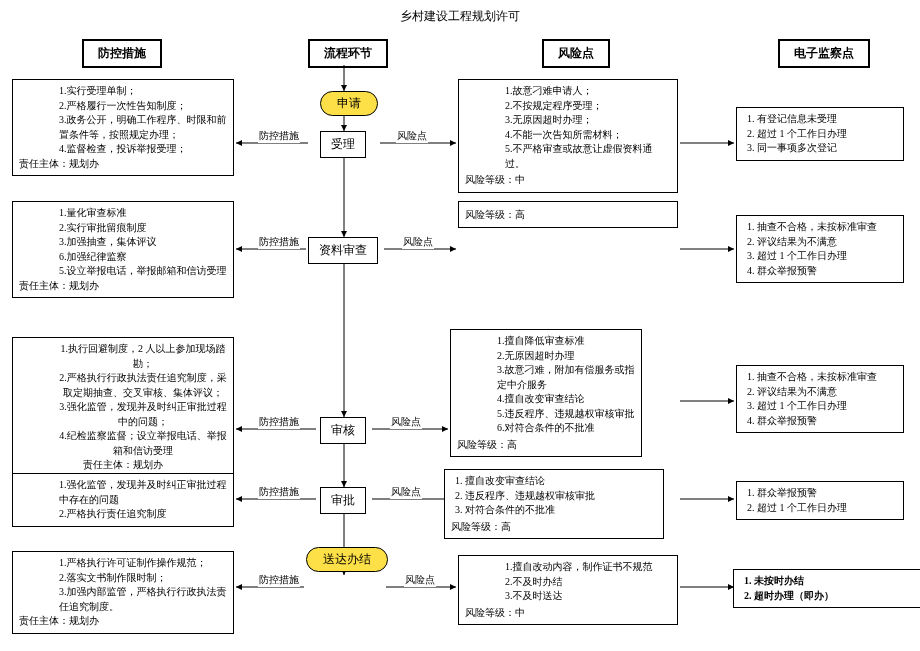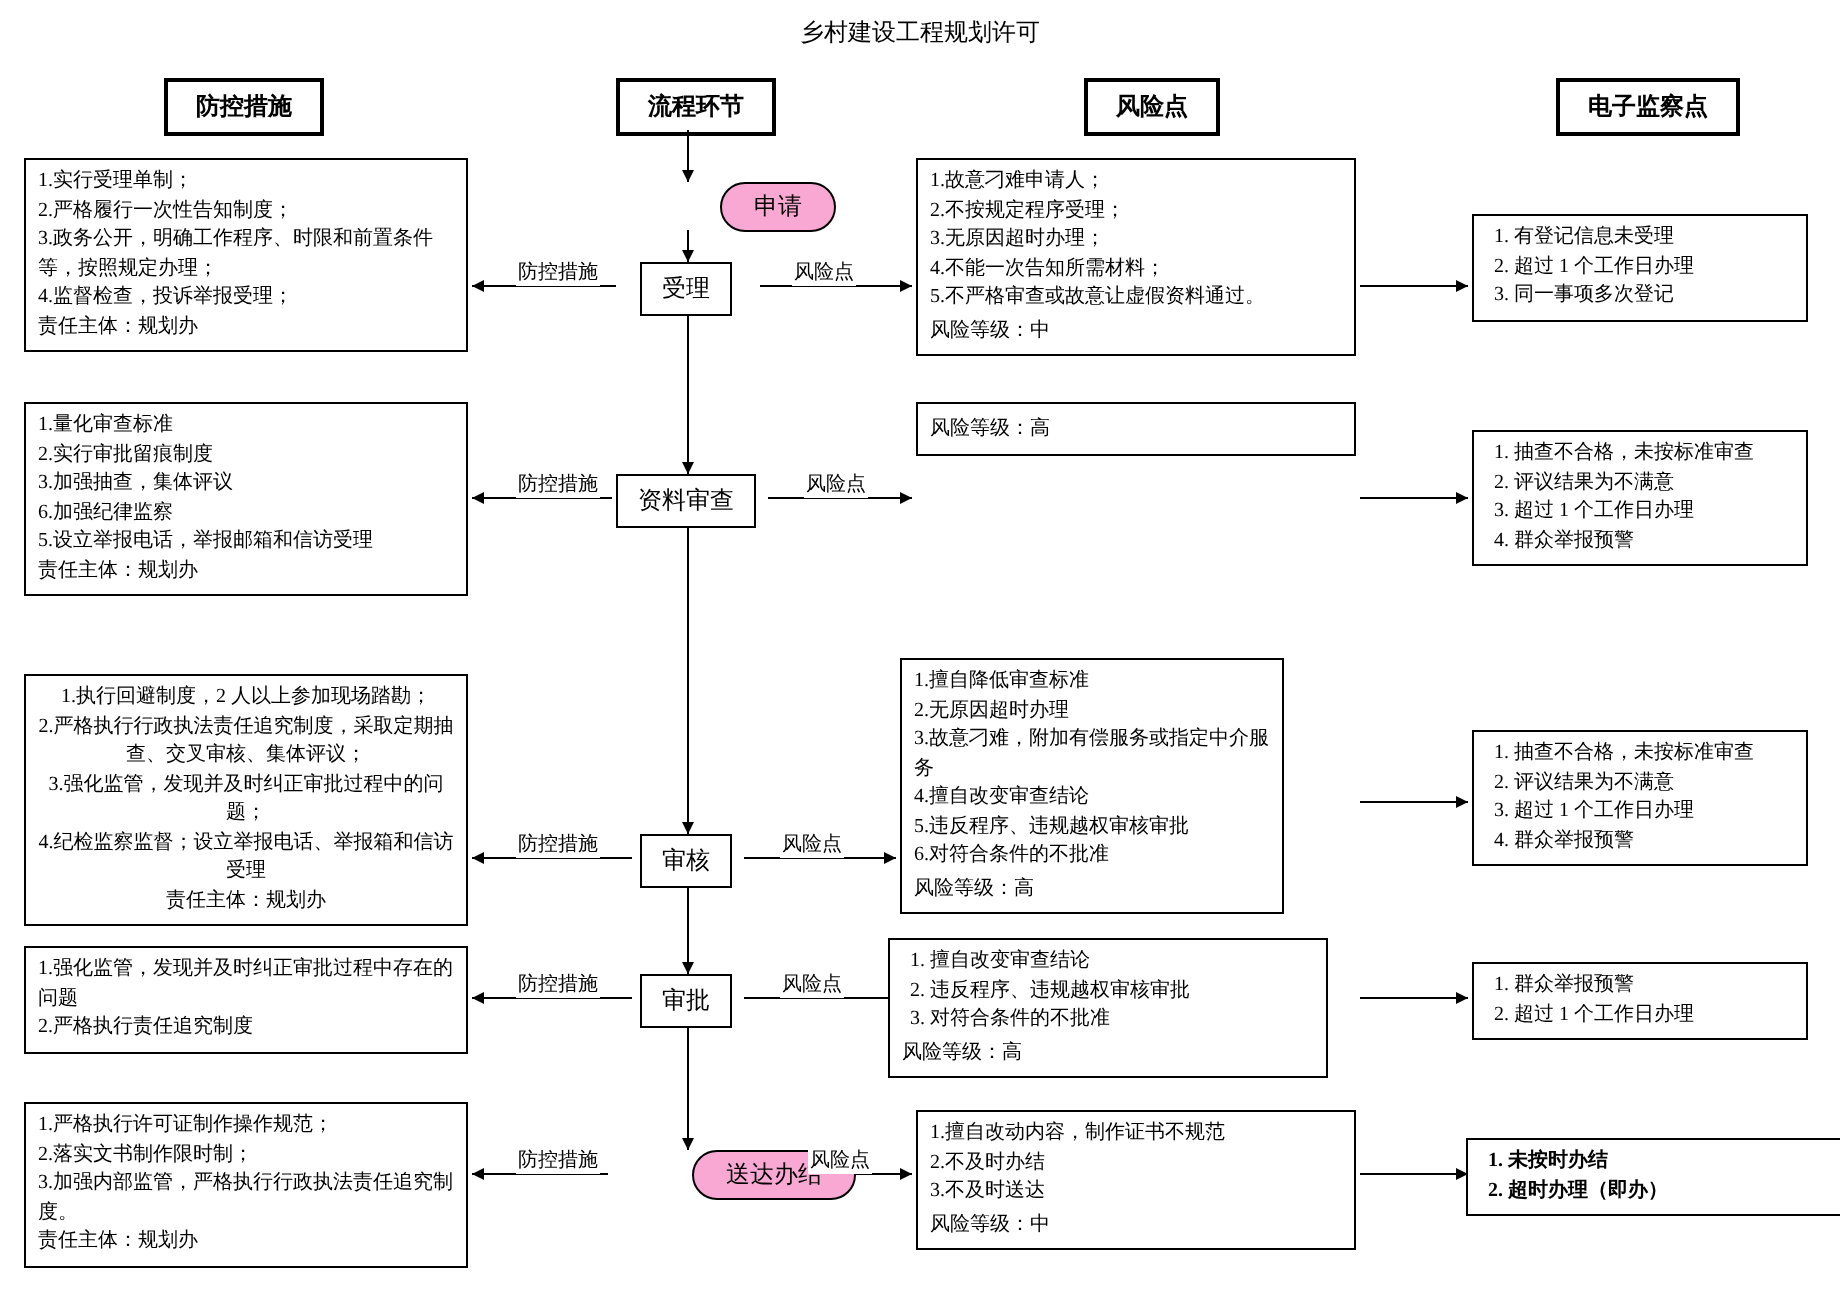--- a/index.html
+++ b/index.html
@@ -30,41 +30,40 @@
     font-size: 12px;
     text-align: center;
   }
   .flow-node {
     position: absolute;
     border: 1.5px solid #000;
     border-radius: 14px;
     padding: 3px 16px;
     font-size: 12px;
     text-align: center;
-    background: #f9a8d4;
-    margin-left: 40px;
+    background: #fde047;
   }
   .flow-rect {
     position: absolute;
     border: 1.5px solid #000;
     padding: 4px 10px;
     font-size: 12px;
     text-align: center;
     background: #fff;
   }
   .box {
     position: absolute;
     border: 1px solid #000;
     padding: 4px 6px;
     font-size: 10px;
     line-height: 1.45;
     background: #fff;
   }
   .box ol, .box ul { margin: 0; padding-left: 14px; }
-  .box .plain { padding-left: 0; list-style: none; }
+  .box .plain { padding-left: 0; list-style: none; margin-left: 40px; }
   .box .plain li { padding-left: 0; }
   .risk-level { margin-top: 2px; }
   svg.conn {
     position: absolute;
     top: 0; left: 0;
     width: 904px; height: 620px;
     pointer-events: none;
   }
   .lbl {
     position: absolute;
@@ -118,21 +117,21 @@
   <div class="col-head" style="left:74px; top:10px;">防控措施</div>
   <div class="col-head" style="left:300px; top:10px;">流程环节</div>
   <div class="col-head" style="left:534px; top:10px;">风险点</div>
   <div class="col-head" style="left:770px; top:10px;">电子监察点</div>
 
   <div class="flow-node" style="left:312px; top:62px;">申请</div>
   <div class="flow-rect" style="left:312px; top:102px;">受理</div>
   <div class="flow-rect" style="left:300px; top:208px;">资料审查</div>
   <div class="flow-rect" style="left:312px; top:388px;">审核</div>
   <div class="flow-rect" style="left:312px; top:458px;">审批</div>
-  <div class="flow-node" style="left:298px; top:546px;">送达办结</div>
+  <div class="flow-node" style="left:298px; top:518px;">送达办结</div>
 
   <div class="lbl" style="left:250px; top:100px;">防控措施</div>
   <div class="lbl" style="left:388px; top:100px;">风险点</div>
   <div class="lbl" style="left:250px; top:206px;">防控措施</div>
   <div class="lbl" style="left:394px; top:206px;">风险点</div>
   <div class="lbl" style="left:250px; top:386px;">防控措施</div>
   <div class="lbl" style="left:382px; top:386px;">风险点</div>
   <div class="lbl" style="left:250px; top:456px;">防控措施</div>
   <div class="lbl" style="left:382px; top:456px;">风险点</div>
   <div class="lbl" style="left:250px; top:544px;">防控措施</div>

